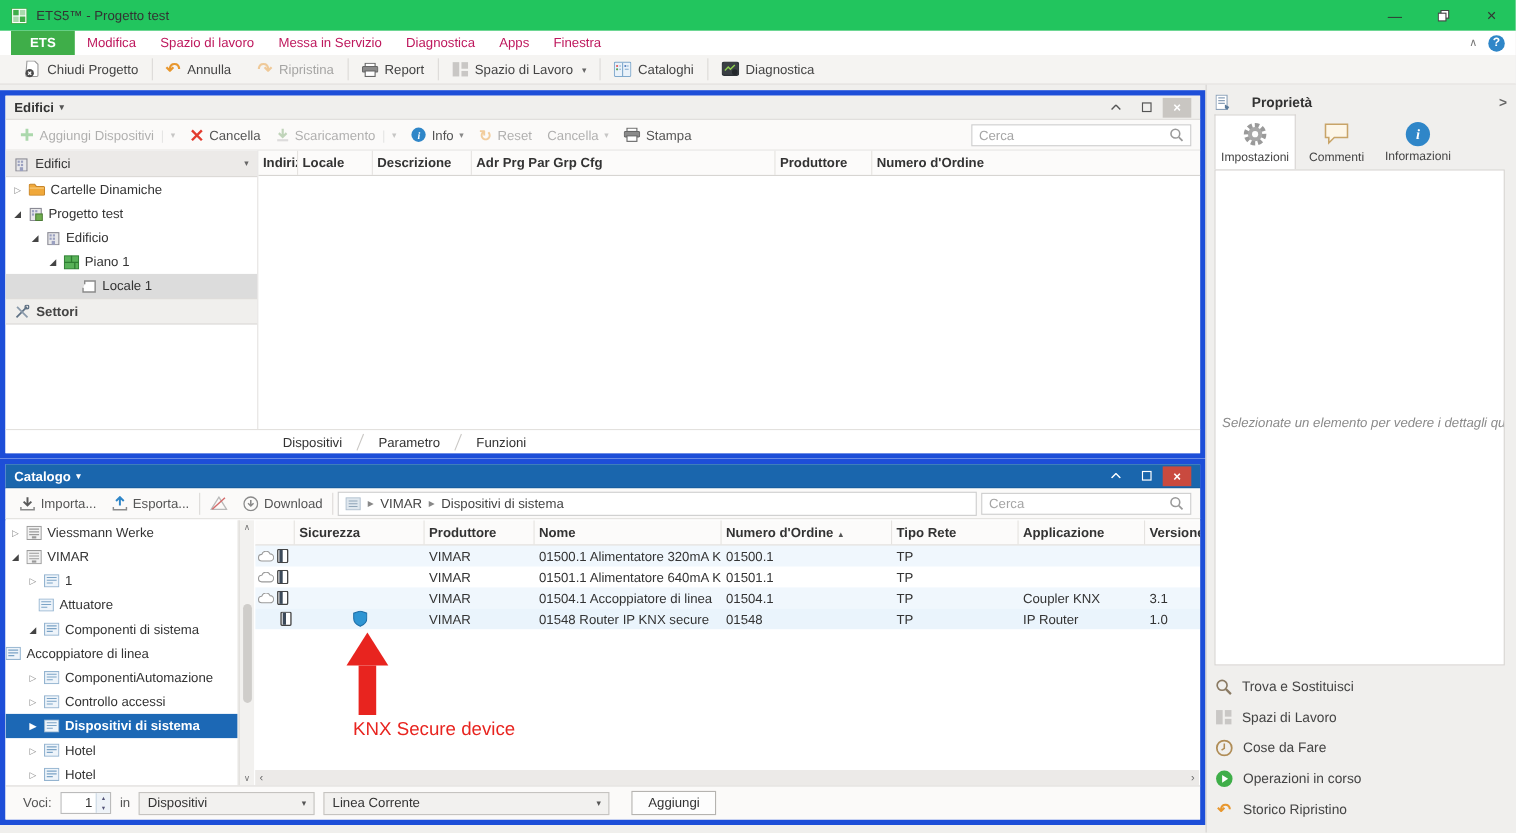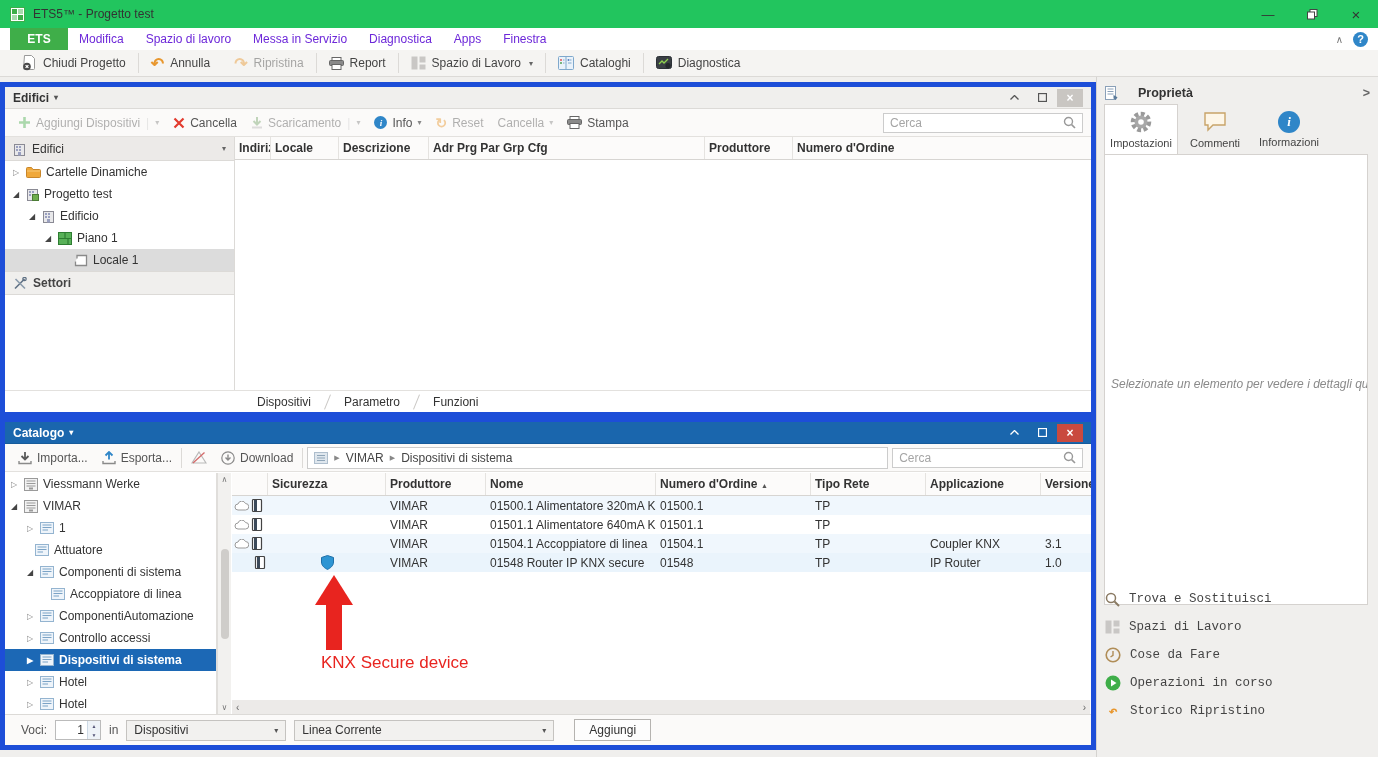--- a/index.html
+++ b/index.html
@@ -10,21 +10,21 @@
 
   
   .titlebar { height:28px; background:#22c55e; display:flex; align-items:center; padding-left:10px; }
   .titlebar .title { margin-left:8px; color:#333; }
   .win-controls { margin-left:auto; display:flex; }
   .win-btn { width:44px; height:28px; display:flex; align-items:center; justify-content:center; color:#333; font-size:13px; }
 
   
   .menubar { height:22px; background:#fff; display:flex; align-items:stretch; padding-left:10px; }
   .ets-btn { background:#3fae49; color:#fff; font-weight:bold; width:58px; display:flex; align-items:center; justify-content:center; }
-  .menu-item { display:flex; align-items:center; padding:0 11px; color:#6d28d9; }
+  .menu-item { display:flex; align-items:center; padding:0 11px; color:#be185d; }
   .menubar-right { margin-left:auto; display:flex; align-items:center; gap:10px; padding-right:10px; }
   .chev-collapse { color:#777; font-size:10px; }
   .help-btn { width:15px; height:15px; border-radius:50%; background:#2f86c8; color:#fff; font-weight:bold; font-size:11px; display:flex; align-items:center; justify-content:center; }
 
   
   .ribbon { height:27px; background:#f5f4f2; border-bottom:1px solid #dcdad7; display:flex; align-items:center; padding-left:10px; }
   .rb-btn { display:flex; align-items:center; gap:6px; padding:0 12px; height:100%; color:#444; }
   .rb-sep { width:1px; height:20px; background:#dcdad7; }
   .rb-caret { font-size:8px; color:#666; margin-left:2px; }
   .disabled { opacity:.45; }
@@ -557,21 +557,21 @@
         <span class="ico">
             <svg width="14" height="12">
               <rect x="0.5" y="0.5" width="13" height="11" fill="#eef4fa" stroke="#94b4d0"></rect>
               <line x1="2.5" y1="3" x2="11.5" y2="3" stroke="#7ba3c6"></line>
               <line x1="2.5" y1="5.5" x2="11.5" y2="5.5" stroke="#7ba3c6"></line>
               <line x1="2.5" y1="8" x2="8" y2="8" stroke="#7ba3c6"></line>
             </svg>
           </span>
         <span>Componenti di sistema</span>
       </div>
-      <div class="titem" style="padding-left:46px;">
+      <div class="titem" style="">
         <span class="ico">
             <svg width="14" height="12">
               <rect x="0.5" y="0.5" width="13" height="11" fill="#eef4fa" stroke="#94b4d0"></rect>
               <line x1="2.5" y1="3" x2="11.5" y2="3" stroke="#7ba3c6"></line>
               <line x1="2.5" y1="5.5" x2="11.5" y2="5.5" stroke="#7ba3c6"></line>
               <line x1="2.5" y1="8" x2="8" y2="8" stroke="#7ba3c6"></line>
             </svg>
           </span>
         <span>Accoppiatore di linea</span>
       </div>
@@ -811,21 +811,21 @@
         <span>Commenti</span>
       </div>
       <div class="ptab">
         <span class="info-circle">i</span>
         <span>Informazioni</span>
       </div>
     </div>
     <div class="props-box">
       <div class="props-placeholder">Selezionate un elemento per vedere i dettagli qu</div>
     </div>
-    <div style="position:absolute; left:0; right:0; top:508px;font-family:Liberation Mono, monospace;">
+    <div style="position:absolute; left:0; right:0; top:533px;">
       <div class="shortcut">
         <span class="ico">
             <svg width="15" height="15">
               <circle cx="6" cy="6" r="4.5" fill="none" stroke="#8a7a63" stroke-width="1.5"></circle>
               <line x1="9.5" y1="9.5" x2="14" y2="14" stroke="#8a7a63" stroke-width="2"></line>
             </svg>
           </span>
         <span>Trova e Sostituisci</span>
       </div>
       <div class="shortcut">

